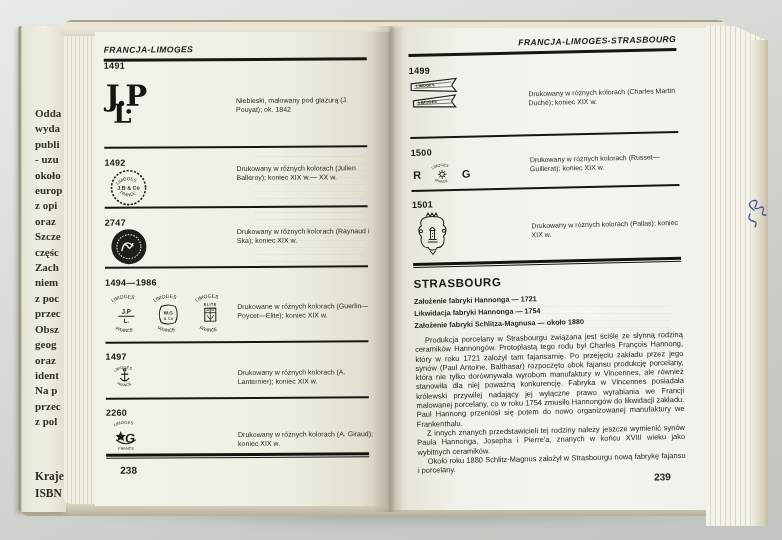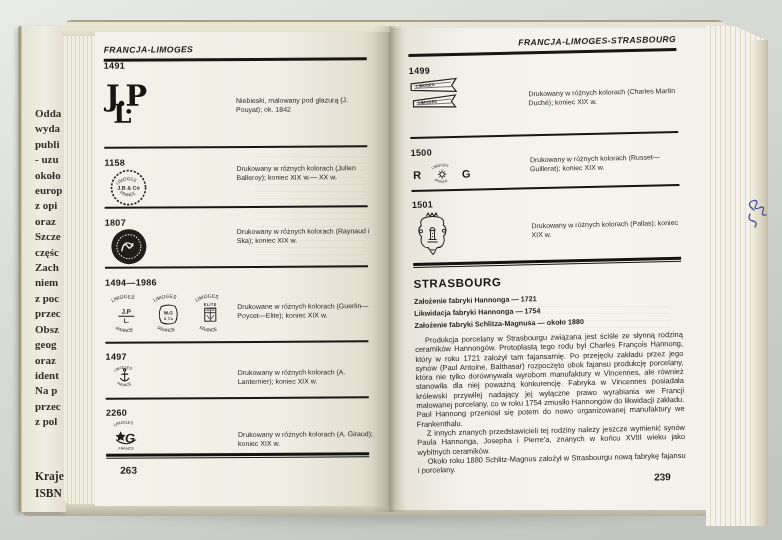--- a/index.html
+++ b/index.html
@@ -134,35 +134,35 @@
     <div class="rule r3" style="top:18px"></div>
 
     <div class="num" style="top:20px">1491</div>
     <div class="mark m1491" style="top:45px;left:2px">
       <span class="l1">J.P</span>
       <span class="l2">Ŀ</span>
     </div>
     <div class="desc" style="top:56px">Niebieski, malowany pod glazurą (J. Pouyat); ok. 1842</div>
     <div class="rule" style="top:106px"></div>
 
-    <div class="num" style="top:117px">1158</div>
+    <div class="num" style="top:117px">1492</div>
     <svg class="mark" style="top:127px;left:4px" width="40" height="40" viewBox="0 0 40 40">
       <circle cx="20" cy="20" r="17" fill="none" stroke="#23211d" stroke-width="1.6" stroke-dasharray="2.2,1.5"></circle>
       <defs>
           <path id="a92t" d="M7,19 Q20,6 33,19"></path>
           <path id="a92b" d="M8,23 Q20,34 32,23"></path>
         </defs>
       <text font-size="4.4"><textPath href="#a92t" startOffset="8%">LIMOGES</textPath></text>
       <text x="20" y="22" font-size="5.4" font-weight="bold" text-anchor="middle">J.B &amp; Co</text>
       <text font-size="4.2"><textPath href="#a92b" startOffset="14%">FRANCE</textPath></text>
     </svg>
     <div class="desc" style="top:124px">Drukowany w różnych kolorach (Julien Balleroy); koniec XIX w.— XX w.</div>
     <div class="rule" style="top:166px"></div>
 
-    <div class="num" style="top:177px">1807</div>
+    <div class="num" style="top:177px">2747</div>
     <svg class="mark" style="top:186px;left:4px" width="40" height="40" viewBox="0 0 40 40">
       <circle cx="20" cy="20" r="17.5" fill="#201e1a"></circle>
       <circle cx="20" cy="20" r="12" fill="none" stroke="#f4f2ea" stroke-width="1" stroke-dasharray="1.6,1.3"></circle>
       <path d="M13,24 q2,-10 6,-4 q2,4 5,-3 M15,18 q4,-4 9,1" fill="none" stroke="#f4f2ea" stroke-width="1.4" stroke-linecap="round"></path>
     </svg>
     <div class="desc" style="top:187px">Drukowany w różnych kolorach (Raynaud i Ska); koniec XIX w.</div>
     <div class="rule" style="top:226px"></div>
 
     <div class="num" style="top:237px">1494—1986</div>
     <svg class="mark" style="top:248px;left:0" width="126" height="50" viewBox="0 0 126 50">
@@ -219,21 +219,21 @@
       <text x="22" y="25" font-size="13" font-weight="bold" font-style="italic" font-family="DejaVu Serif,serif" text-anchor="middle">G</text>
       <path d="M8,22 q10,8 20,0" fill="none" stroke="#1d1b18" stroke-width="1"></path>
       <text x="18" y="32" font-size="3.8" text-anchor="middle">FRANCE</text>
     </svg>
     <div class="desc" style="top:390px">Drukowany w różnych kolorach (A. Giraud); koniec XIX w.</div>
     <div class="divider" style="top:413px">
         <div class="a"></div>
         <div class="b"></div>
       </div>
 
-    <div class="pagenum" style="top:424px;left:14px">263</div>
+    <div class="pagenum" style="top:424px;left:14px">238</div>
   </div>
 
   <div class="rp-content">
     <div class="abs pg-header" style="top:4px;width:100%;text-align:right">FRANCJA-LIMOGES-STRASBOURG</div>
     <div class="rule r3" style="top:18px"></div>
 
     <div class="num" style="top:30px">1499</div>
     <svg class="mark" style="top:42px;left:0" width="60" height="40" viewBox="0 0 60 40">
       <g>
         <path d="M2,6 L47,1.5 L42.5,8.5 L47,14.5 L2,12.5 Z" fill="#f7f5ef" stroke="#23211d" stroke-width="1.2"></path>

